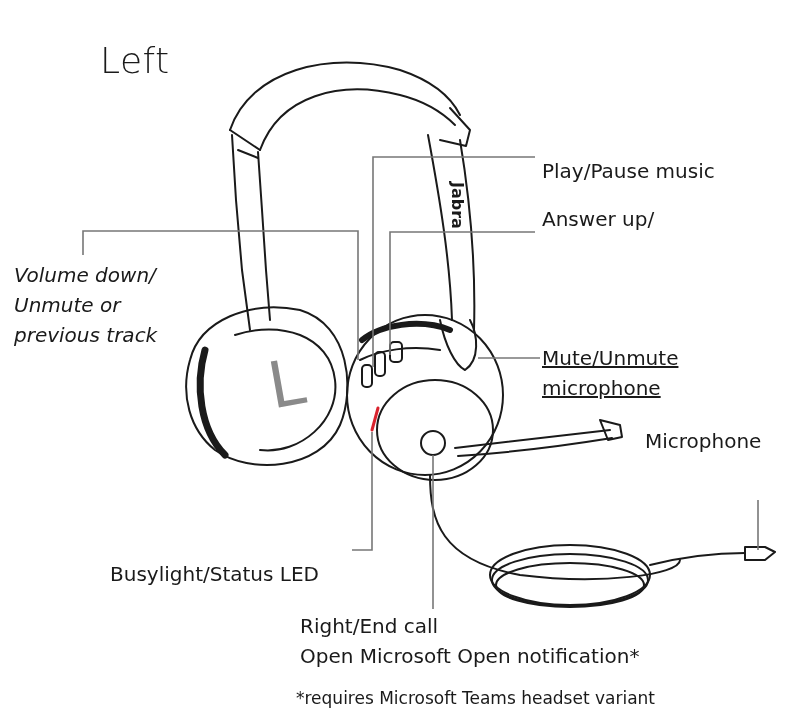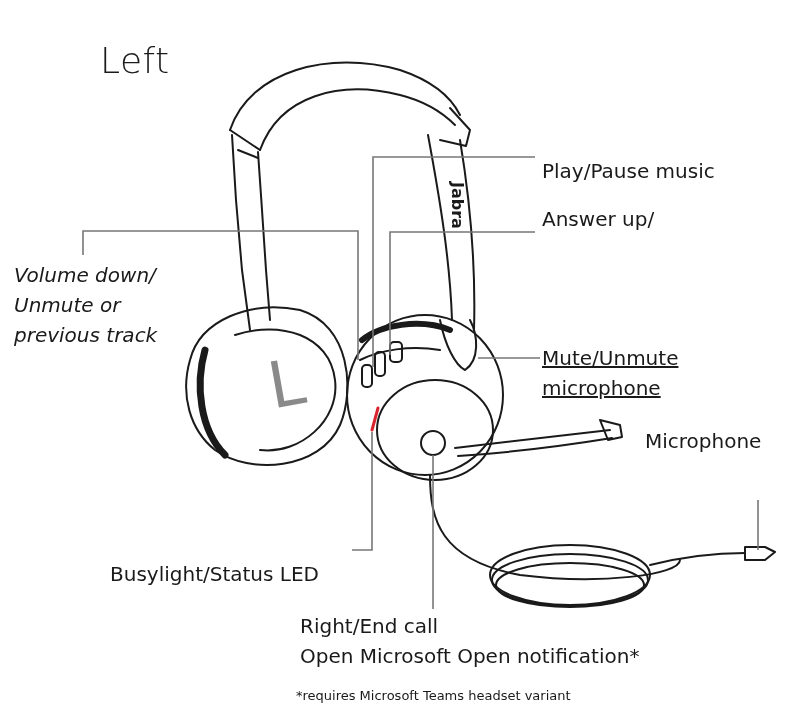--- a/index.html
+++ b/index.html
@@ -1,19 +1,19 @@
 <!DOCTYPE html>
 <html><head>
 <meta charset="utf-8">
 <style>
   html, body { margin:0; padding:0; background:#ffffff; }
   #canvas { position:relative; width:800px; height:720px; overflow:hidden; background:#fff; font-family:"DejaVu Sans", sans-serif; color:#1a1a1a; }
   .side-title { position:absolute; font-family:"DejaVu Sans", sans-serif; font-weight:200; font-size:36px; color:#1a1a1a; letter-spacing:0.5px;margin-top:32px; }
   .label { position:absolute; font-size:20px; line-height:30px; color:#1a1a1a; white-space:nowrap; }
-  .footnote { position:absolute; font-size:13px; color:#1a1a1a; white-space:nowrap; }
+  .footnote { position:absolute; font-size:17px; color:#1a1a1a; white-space:nowrap; }
   svg.art { position:absolute; left:0; top:0; }
 </style>
 </head>
 <body>
 
 <div id="canvas">
 
   <div class="side-title" style="left:100px; top:8px;">Left</div>
 
   <svg class="art" width="800" height="720" viewBox="0 0 800 720">

